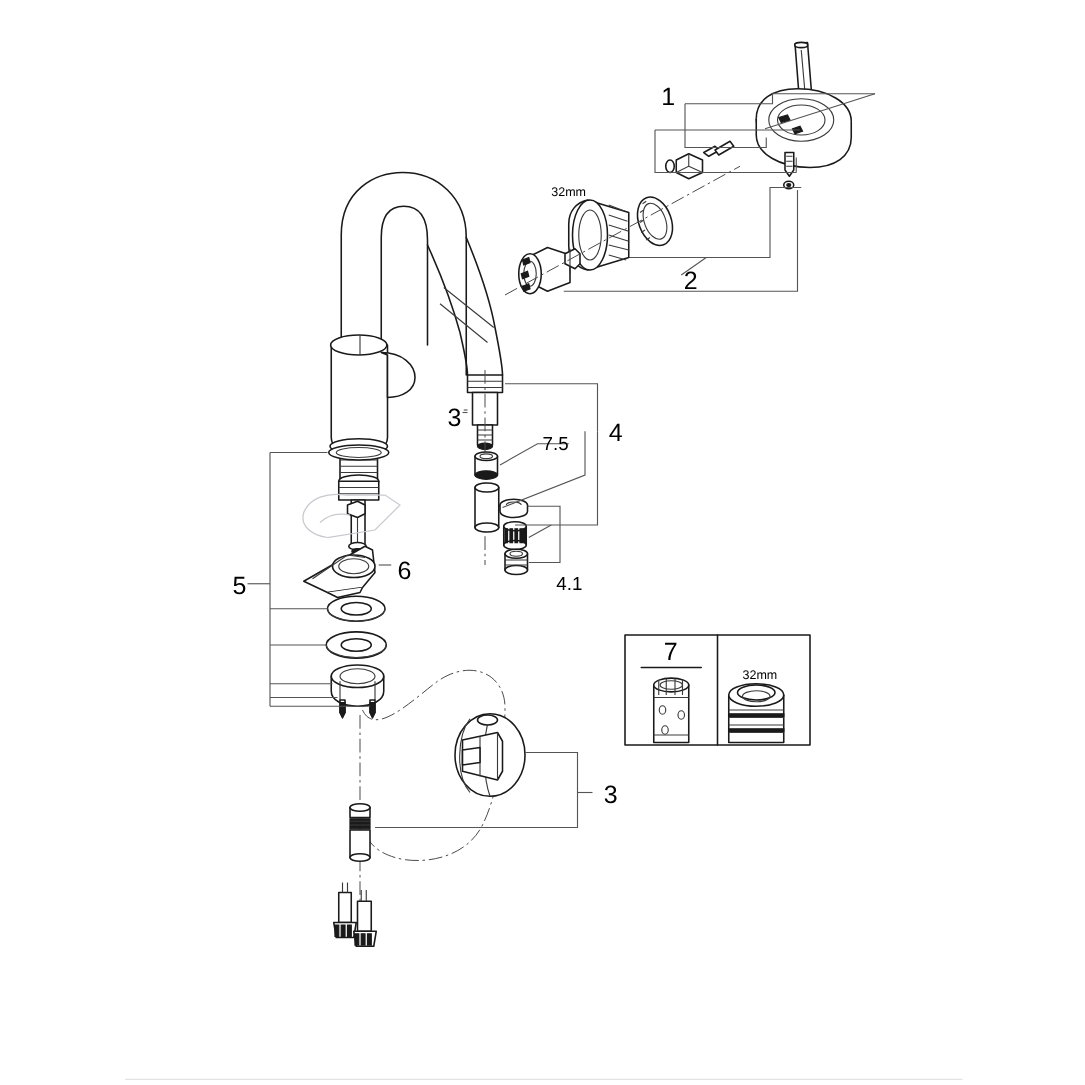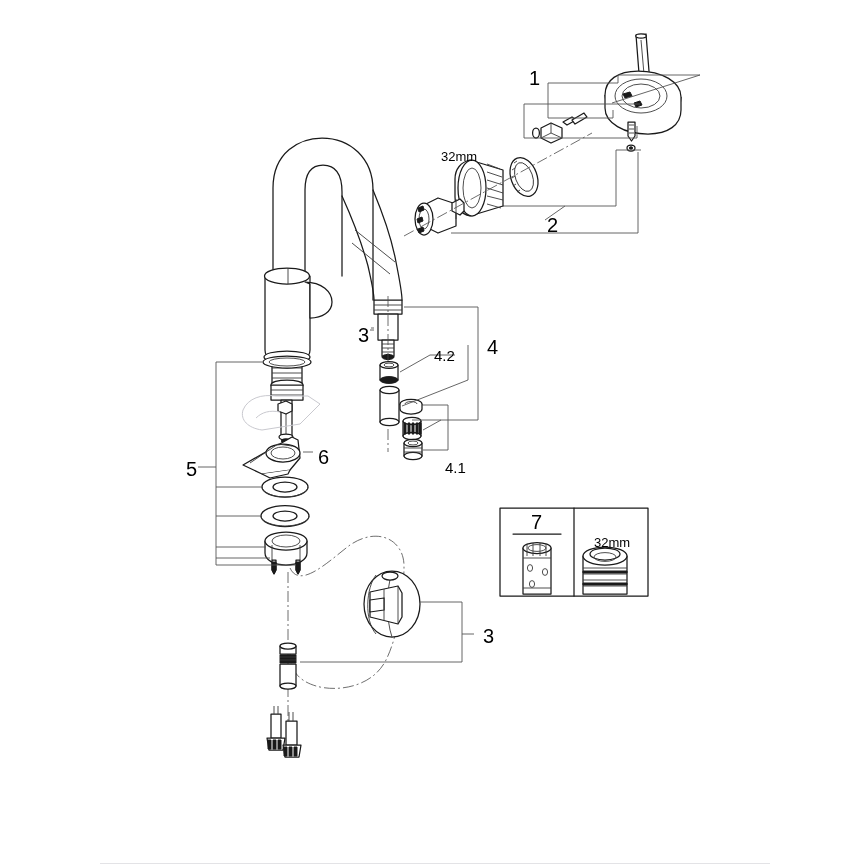--- a/index.html
+++ b/index.html
@@ -4,21 +4,21 @@
 <style>
   html,body{margin:0;padding:0;background:#ffffff;}
   body{width:868px;height:868px;overflow:hidden;
        font-family:"Liberation Sans", sans-serif;color:#1a1a1a;}
   #stage{position:relative;width:868px;height:868px;background:#fff;}
   #stage svg{position:absolute;left:0;top:0;}
   .lbl{position:absolute;font-family:"Liberation Sans",sans-serif;
        color:#000;white-space:nowrap;line-height:1;}
   .lbl-big{font-size:20px;}
   .lbl-med{font-size:15px;}
-  .lbl-small{font-size:13px;}
+  .lbl-small{font-size:10px;}
   .footer-rule{position:absolute;left:100px;top:863px;width:670px;height:1px;
        background:#e3e3e6;}
 </style>
 </head>
 <body>
 
 <div id="stage">
 
 <svg width="868" height="868" viewBox="0 0 868 868">
   <defs>
@@ -333,21 +333,21 @@
     <path class="thin" d="M583 568 h44 M583 574 h44 M583 580 h44 M583 586 h44"></path>
     <path class="dk" d="M583 571 h44 v2 h-44 z"></path>
     <path class="dk" d="M583 583 h44 v2 h-44 z"></path>
   </g>
 </svg>
 
 <span class="lbl lbl-big" style="left:529px;top:68px;">1</span>
 <span class="lbl lbl-big" style="left:547px;top:215px;">2</span>
 <span class="lbl lbl-big" style="left:358px;top:325px;">3</span>
 <span class="lbl lbl-big" style="left:487px;top:337px;">4</span>
-<span class="lbl lbl-med" style="left:434px;top:348px;">4.2</span>
+<span class="lbl lbl-med" style="left:434px;top:348px;">7.5</span>
 <span class="lbl lbl-med" style="left:445px;top:412px;margin-top:48px;">4.1</span>
 <span class="lbl lbl-big" style="left:186px;top:459px;">5</span>
 <span class="lbl lbl-big" style="left:318px;top:447px;">6</span>
 <span class="lbl lbl-big" style="left:483px;top:626px;">3</span>
 
 <span class="lbl lbl-small" style="left:441px;top:150px;">32mm</span>
 <span class="lbl lbl-small" style="left:594px;top:536px;">32mm</span>
 
 <span class="lbl lbl-big" style="left:531px;top:512px;">7</span>
 

